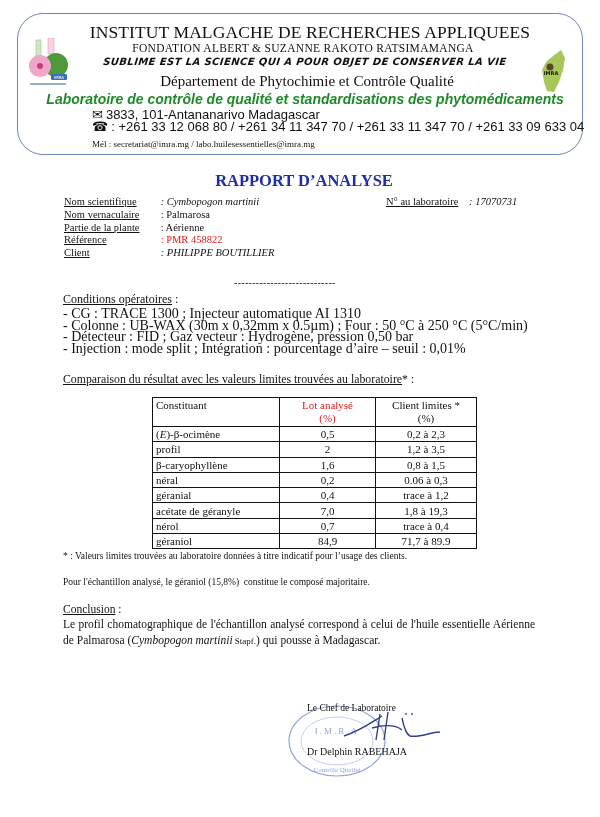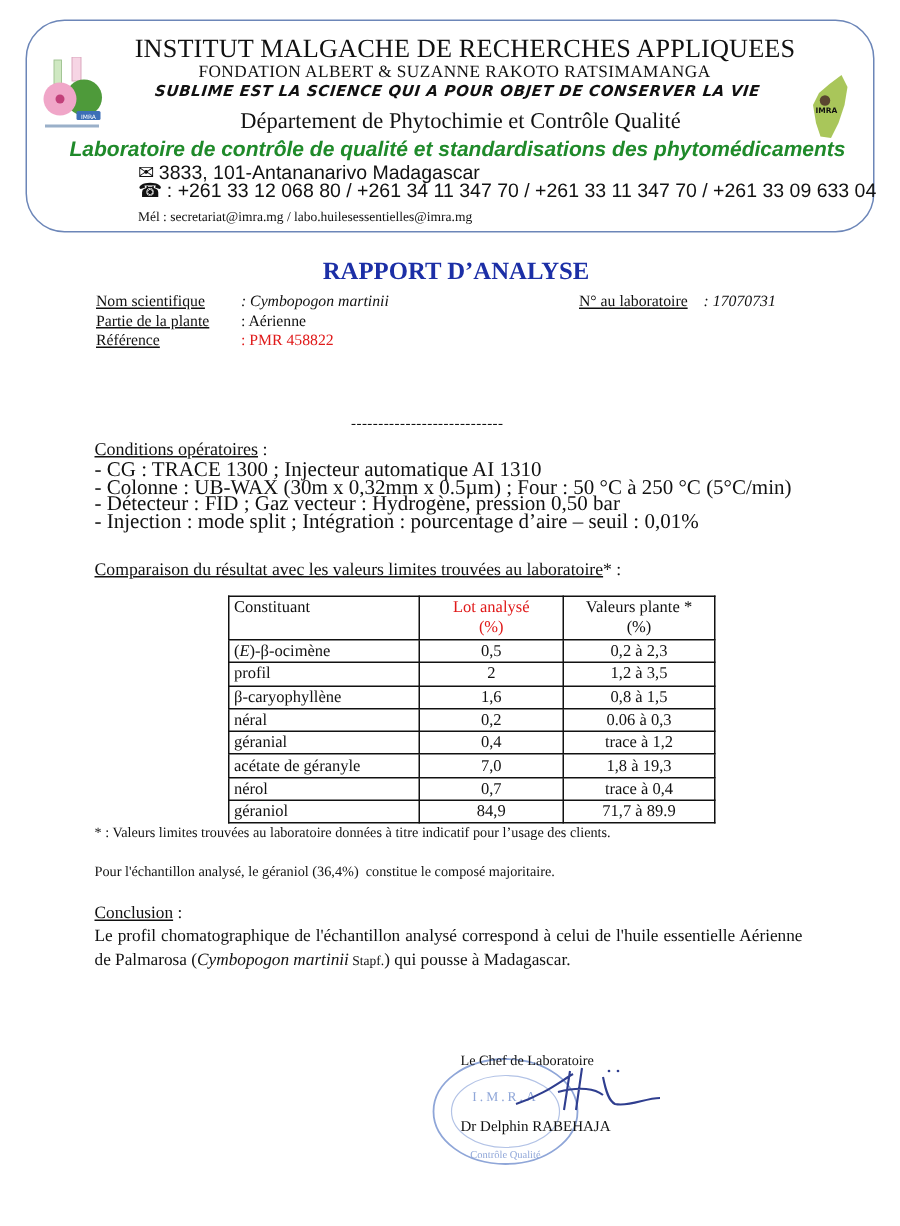--- a/index.html
+++ b/index.html
@@ -105,26 +105,34 @@
 <div class="addr addr3">Mél : secretariat@imra.mg  / labo.huilesessentielles@imra.mg</div>
 
 <div class="rapport-title">RAPPORT D’ANALYSE</div>
 
 <div class="info info-left">
   <div class="info-row">
     <span class="lbl">Nom scientifique</span>
     <span class="it">: Cymbopogon martinii</span>
   </div>
   <div class="info-row">
+    <span class="lbl">Nom vernaculaire</span>
+    <span>: Palmarosa</span>
+  </div>
+  <div class="info-row">
     <span class="lbl">Partie de la plante</span>
     <span>: Aérienne</span>
   </div>
   <div class="info-row">
     <span class="lbl">Référence</span>
     <span class="red">: PMR 458822</span>
+  </div>
+  <div class="info-row">
+    <span class="lbl">Client</span>
+    <span class="it">: PHILIPPE BOUTILLIER</span>
   </div>
 </div>
 
 <div class="info info-right">
   <span class="lbl">N° au laboratoire</span>
   <span class="it">: 17070731</span>
 </div>
 
 <div class="sep">----------------------------</div>
 
@@ -144,21 +152,21 @@
 
 <table class="results">
   <thead>
     <tr>
       <th class="c1">Constituant</th>
       <th class="c2">
         <div>Lot analysé</div>
         <div>(%)</div>
       </th>
       <th class="c3">
-        <div>Valeurs plante *</div>
+        <div>Client limites *</div>
         <div>(%)</div>
       </th>
     </tr>
   </thead>
   <tbody id="results-body">
       <tr>
         <td class="c1"><span>(</span><i>E</i><span>)-β-ocimène</span></td>
         <td class="c2">0,5</td>
         <td class="c3">0,2 à 2,3</td>
       </tr>
@@ -194,21 +202,21 @@
       </tr>
       <tr>
         <td class="c1">géraniol</td>
         <td class="c2 bold">84,9</td>
         <td class="c3">71,7 à 89.9</td>
       </tr>
     </tbody>
 </table>
 
 <div class="footnote">* : Valeurs limites trouvées au laboratoire données à titre indicatif pour l’usage des clients.</div>
-<div class="majoritaire">Pour l'échantillon analysé, le géraniol (36,4%)  constitue le composé majoritaire.</div>
+<div class="majoritaire">Pour l'échantillon analysé, le géraniol (15,8%)  constitue le composé majoritaire.</div>
 
 <div class="concl-title">
   <span class="u">Conclusion</span><span> :</span>
 </div>
 <div class="concl-text"><span>Le profil chomatographique de l'échantillon analysé correspond à celui de l'huile essentielle Aérienne de Palmarosa (</span><span class="it">Cymbopogon martinii</span><span class="stapf"> Stapf.</span><span>) qui pousse à Madagascar.</span></div>
 
 <svg class="stamp" viewBox="0 0 102 78">
   <ellipse cx="51" cy="39" rx="48" ry="35" fill="none" stroke="#8fa6d8" stroke-width="1.2"></ellipse>
   <ellipse cx="51" cy="39" rx="36" ry="24" fill="none" stroke="#b3c3e6" stroke-width="0.8"></ellipse>
   <text x="51" y="32" font-size="9" fill="#8fa6d8" text-anchor="middle" font-family="Liberation Serif, serif" letter-spacing="2">I.M.R.A</text>

